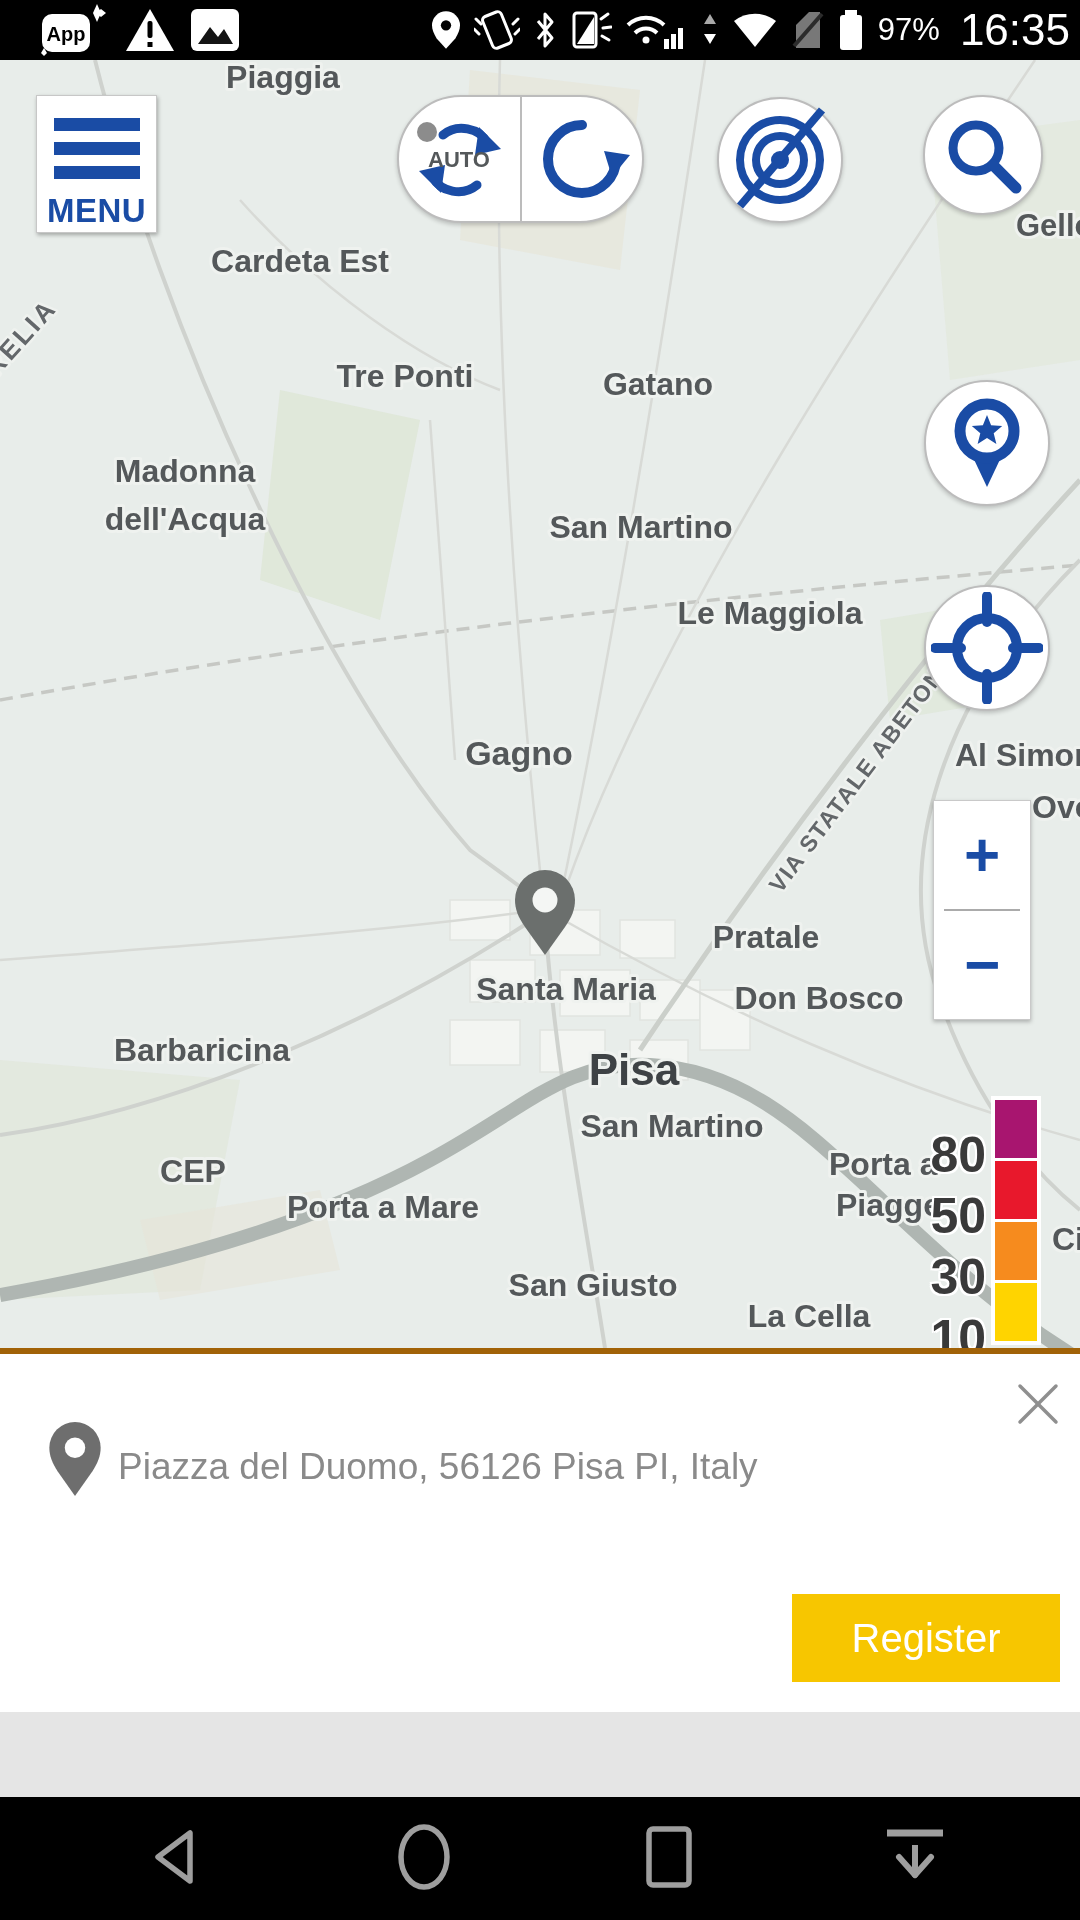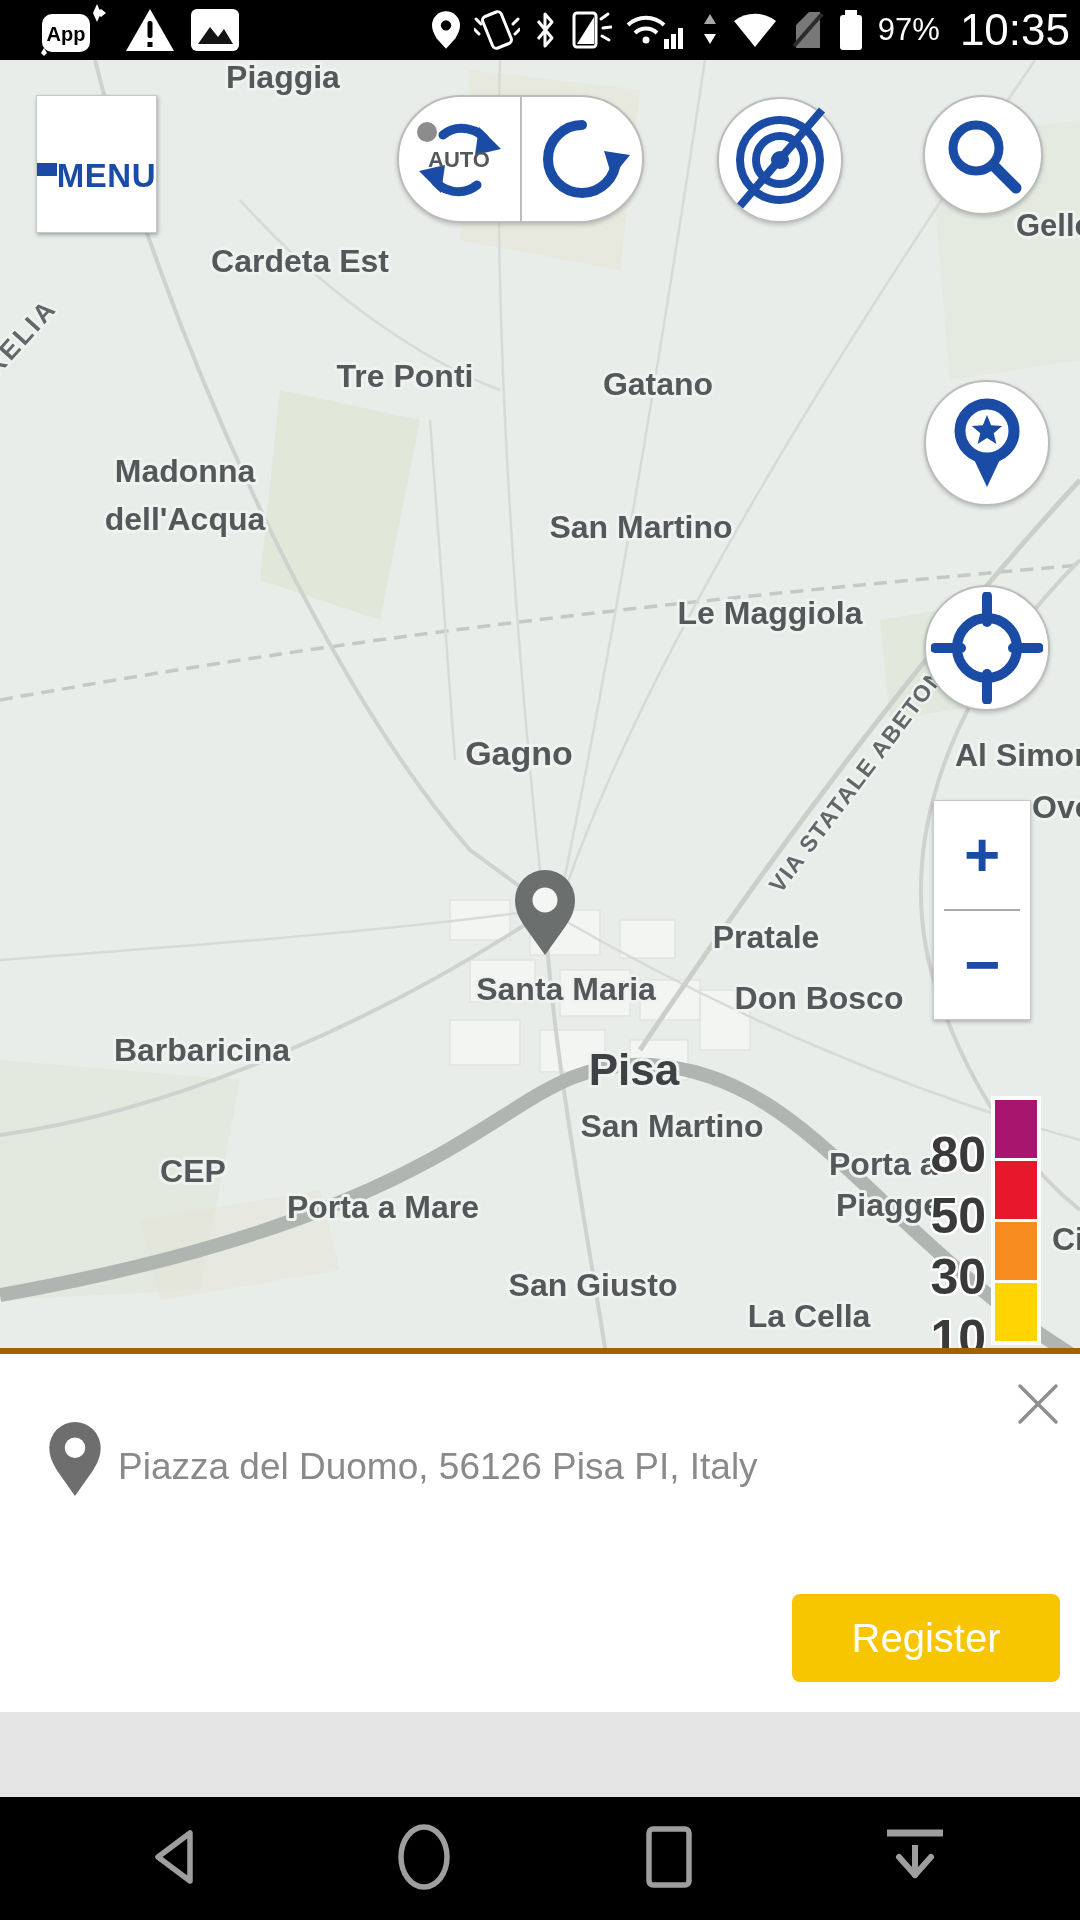--- a/index.html
+++ b/index.html
@@ -15,21 +15,21 @@
   
   .map{position:absolute;top:60px;left:0;width:1080px;height:1288px;background:#E8EDEA;overflow:hidden;padding-left:48px;}
   .map svg.base{position:absolute;top:0;left:0;}
   .map text{font-family:"Liberation Sans",sans-serif;font-weight:bold;fill:#54585A;
             paint-order:stroke;stroke:#EFF2EF;stroke-width:6px;stroke-linejoin:round;}
   .map text.lbl-city{fill:#3E4245;}
   .map text.lbl-road{fill:#63676A;stroke-width:5px;}
   
   .menu-btn{position:absolute;left:36px;top:35px;width:121px;height:138px;background:#fff;
             border:1px solid #C7C7C7;box-shadow:1px 2px 4px rgba(0,0,0,.3);
-            display:flex;flex-direction:row;align-items:center;justify-content:flex-start;padding-top:22px;box-sizing:border-box;}
+            display:flex;flex-direction:column;align-items:center;justify-content:flex-start;padding-top:22px;box-sizing:border-box;}
   .menu-bar{width:86px;height:13px;background:#1A4CA5;margin-bottom:11px;}
   .menu-label{color:#1A4CA5;font-size:33px;font-weight:bold;margin-top:2px;letter-spacing:.5px;}
   .pill{position:absolute;left:397px;top:35px;width:247px;height:128px;background:#fff;
         border:2px solid #BCBCBC;border-radius:64px;box-shadow:0 2px 4px rgba(0,0,0,.2);
         display:flex;box-sizing:border-box;overflow:hidden;}
   .pill-half{flex:1;display:flex;align-items:center;justify-content:center;position:relative;}
   .pill-div{width:2px;background:#BCBCBC;height:100%;}
   .btn-circle{position:absolute;background:#fff;border:2px solid #BCBCBC;border-radius:50%;
               box-shadow:0 2px 4px rgba(0,0,0,.2);display:flex;align-items:center;justify-content:center;box-sizing:border-box;}
   .zoom-panel{position:absolute;left:933px;top:740px;width:98px;height:220px;background:#fff;
@@ -46,21 +46,21 @@
               font-size:50px;font-weight:bold;
               text-shadow:-2px 0 0 #fff,2px 0 0 #fff,0 -2px 0 #fff,0 2px 0 #fff,
                           -2px -2px 0 #fff,2px 2px 0 #fff,-2px 2px 0 #fff,2px -2px 0 #fff;}
   
   .sheet{position:absolute;top:1348px;left:0;width:1080px;height:364px;background:#fff;
          border-top:6px solid #a16207;box-sizing:border-box;}
   .addr{position:absolute;left:118px;top:92px;font-size:37px;color:#8A8A8A;}
   .coords{position:absolute;left:115px;top:165px;font-size:37px;color:#8A8A8A;}
   .register{position:absolute;right:20px;top:240px;width:268px;height:88px;background:#F7C600;
             border:none;color:#fff;font-size:40px;font-family:"Liberation Sans",sans-serif;
-            display:flex;align-items:center;justify-content:center;border-radius:8px;}
+            display:flex;align-items:center;justify-content:center;border-radius:0;}
   .close-x{position:absolute;right:18px;top:26px;width:48px;height:48px;display:flex;align-items:center;justify-content:center;}
   .sheet-pin{position:absolute;left:45px;top:66px;}
   
   .powered{position:absolute;top:1712px;left:0;width:1080px;height:85px;background:#fff;border-top:1px solid #E0E0E0;
            box-sizing:border-box;display:flex;align-items:center;justify-content:center;gap:12px;}
   .powered-txt{color:#757575;font-size:37px;}
   .google{font-size:42px;font-weight:bold;letter-spacing:1px;}
   
   .navbar{position:absolute;top:1797px;left:0;width:1080px;height:123px;background:#000;}
   .nav-ic{position:absolute;top:50%;transform:translate(-50%,-50%);}
@@ -130,21 +130,21 @@
       </svg>
       <svg width="32" height="40" viewBox="0 0 32 40">
         <path d="M9 10 L17 2 H28 V38 H4 V15 Z" fill="#787878"></path>
         <line x1="2" y1="36" x2="30" y2="4" stroke="#2b2b2b" stroke-width="4"></line>
       </svg>
       <svg width="26" height="40" viewBox="0 0 26 40">
         <rect x="7" y="0" width="12" height="6" fill="#fff"></rect>
         <rect x="2" y="5" width="22" height="35" rx="3" fill="#fff"></rect>
       </svg>
       <span class="sb-pct">97%</span>
-      <span class="sb-time">10:35</span>
+      <span class="sb-time">16:35</span>
     </div>
   </div>
 
   <div class="map">
     <svg class="base" width="1080" height="1288" viewBox="0 0 1080 1288">
 
       <polygon points="470,10 640,30 620,210 460,180" fill="#E7E5D8" opacity=".7"></polygon>
       <polygon points="280,330 420,360 380,560 260,520" fill="#DDE6D6" opacity=".8"></polygon>
       <polygon points="930,80 1080,60 1080,300 950,320" fill="#E3E8DC" opacity=".7"></polygon>
       <polygon points="880,560 1000,540 1010,640 890,660" fill="#DFE7D9" opacity=".8"></polygon>

